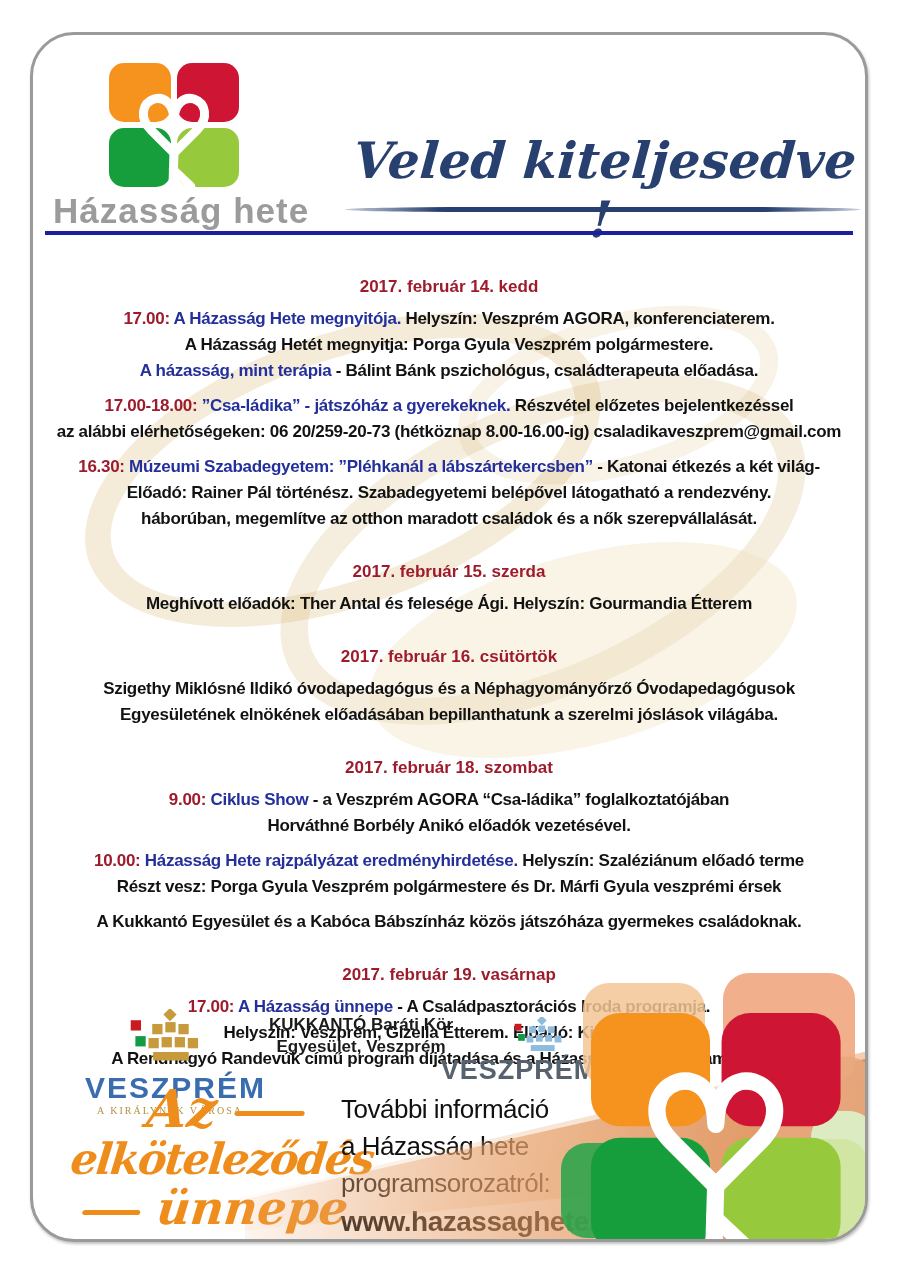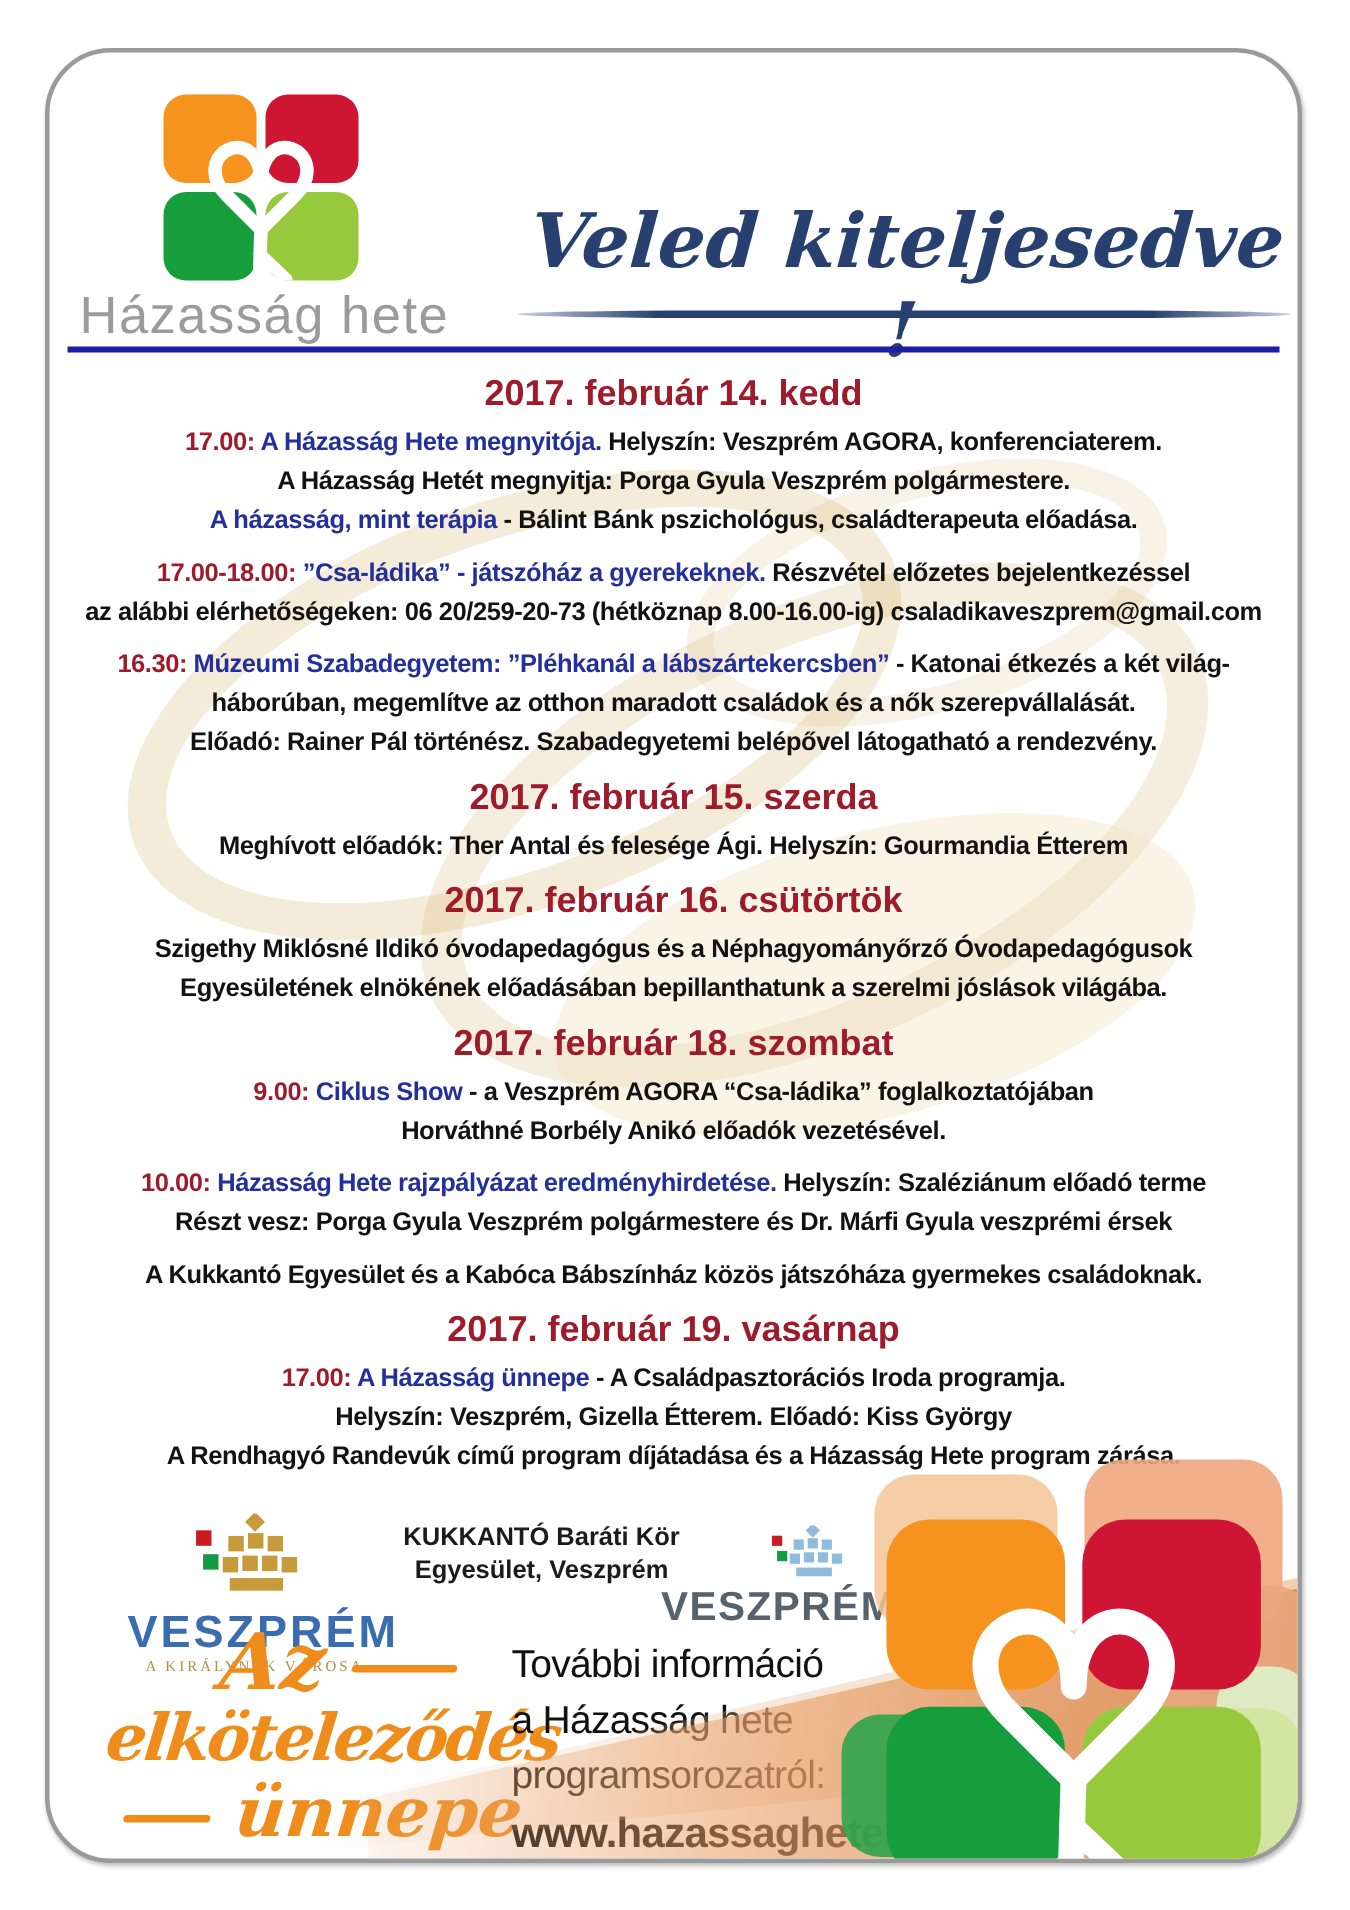--- a/index.html
+++ b/index.html
@@ -18,31 +18,31 @@
   .ring3{left:420px;top:280px;width:330px;height:160px;border:18px solid rgba(207,170,93,.15);transform:rotate(-16deg)}
   .ring-glow{position:absolute;left:330px;top:520px;width:440px;height:190px;border-radius:50%;
     background:rgba(240,224,185,.35);transform:rotate(-15deg);z-index:0}
   
   .hh-logo{position:absolute;width:130px;height:124px}
   .hh-logo .sq{position:absolute;width:62px;height:59px;border-radius:15px}
   .sq-o{left:0;top:0;background:#f6921e}.sq-r{left:68px;top:0;background:#ce1634}
   .sq-g{left:0;top:65px;background:#179e3c}.sq-l{left:68px;top:65px;background:#97c93d}
   .hh-logo svg{position:absolute;left:0;top:0}
   .header-logo{left:76px;top:28px;z-index:2}
-  .logo-word{position:absolute;left:20px;top:156px;font-size:35px;font-weight:normal;color:var(--gray);
+  .logo-word{position:absolute;left:20px;top:156px;font-size:35px;font-weight:bold;color:var(--gray);
     letter-spacing:1px;z-index:2;white-space:nowrap}
   .tagline{position:absolute;left:300px;top:96px;width:540px;text-align:center;z-index:2;
     font-family:"DejaVu Serif",serif;font-style:italic;font-weight:bold;font-size:50px;color:var(--script);
     transform:skewX(-4deg)}
   .tagline-swoosh{position:absolute;left:312px;top:172px;width:516px;height:5px;z-index:2;border-radius:50%/100%;
     background:linear-gradient(90deg,rgba(39,64,111,.25),#27406f 18%,#27406f 82%,rgba(39,64,111,.25))}
   .header-rule{position:absolute;left:12px;right:12px;top:196px;height:4px;background:var(--rule);z-index:2}
   
   .schedule{position:relative;z-index:2;margin-top:206px;padding:6px 10px 0;text-align:center}
-  .sec-title{font-size:24px;line-height:30px;font-weight:bold;color:var(--red);margin:1px 0 4px}
+  .sec-title{font-size:17px;line-height:30px;font-weight:bold;color:var(--red);margin:25px 0 4px}
   .group{margin-bottom:9px}
   .line{font-size:17px;line-height:26px;font-weight:bold;letter-spacing:-.3px;color:var(--ink);white-space:nowrap}
   .t-time{color:var(--red)} .t-title{color:var(--blue)} .t-plain{color:var(--ink)}
   
   .footer{position:absolute;left:0;top:0;width:100%;height:100%;z-index:3;pointer-events:none}
   .footer>*{pointer-events:auto}
   .citylogo{position:absolute;left:52px;top:974px;width:170px;text-align:center}
   .citylogo .cname{font-size:30px;font-weight:bold;color:#3a6db0;letter-spacing:2px}
   .citylogo .csub{font-size:10px;color:#b3913f;letter-spacing:2px;font-family:"Liberation Serif",serif}
   .kukkanto{position:absolute;left:222px;top:979px;width:212px;text-align:center;
@@ -112,22 +112,22 @@
         <div class="line"><span class="t-time">17.00: </span><span class="t-title">A Házasság Hete megnyitója.</span><span class="t-plain"> Helyszín: Veszprém AGORA, konferenciaterem.</span></div>
         <div class="line"><span class="t-plain">A Házasság Hetét megnyitja: Porga Gyula Veszprém polgármestere.</span></div>
         <div class="line"><span class="t-title">A házasság, mint terápia</span><span class="t-plain"> - Bálint Bánk pszichológus, családterapeuta előadása.</span></div>
       </div>
       <div class="group">
         <div class="line"><span class="t-time">17.00-18.00: </span><span class="t-title">”Csa-ládika” - játszóház a gyerekeknek.</span><span class="t-plain"> Részvétel előzetes bejelentkezéssel</span></div>
         <div class="line"><span class="t-plain">az alábbi elérhetőségeken: 06 20/259-20-73 (hétköznap 8.00-16.00-ig) csaladikaveszprem@gmail.com</span></div>
       </div>
       <div class="group">
         <div class="line"><span class="t-time">16.30: </span><span class="t-title">Múzeumi Szabadegyetem: ”Pléhkanál a lábszártekercsben”</span><span class="t-plain"> - Katonai étkezés a két világ-</span></div>
+        <div class="line"><span class="t-plain">Előadó: Rainer Pál történész. Szabadegyetemi belépővel látogatható a rendezvény.</span></div>
         <div class="line"><span class="t-plain">háborúban, megemlítve az otthon maradott családok és a nők szerepvállalását.</span></div>
-        <div class="line"><span class="t-plain">Előadó: Rainer Pál történész. Szabadegyetemi belépővel látogatható a rendezvény.</span></div>
       </div>
       <div class="sec-title">2017. február 15. szerda</div>
       <div class="group">
         <div class="line"><span class="t-plain">Meghívott előadók: Ther Antal és felesége Ági. Helyszín: Gourmandia Étterem</span></div>
       </div>
       <div class="sec-title">2017. február 16. csütörtök</div>
       <div class="group">
         <div class="line"><span class="t-plain">Szigethy Miklósné Ildikó óvodapedagógus és a Néphagyományőrző Óvodapedagógusok</span></div>
         <div class="line"><span class="t-plain">Egyesületének elnökének előadásában bepillanthatunk a szerelmi jóslások világába.</span></div>
       </div>

